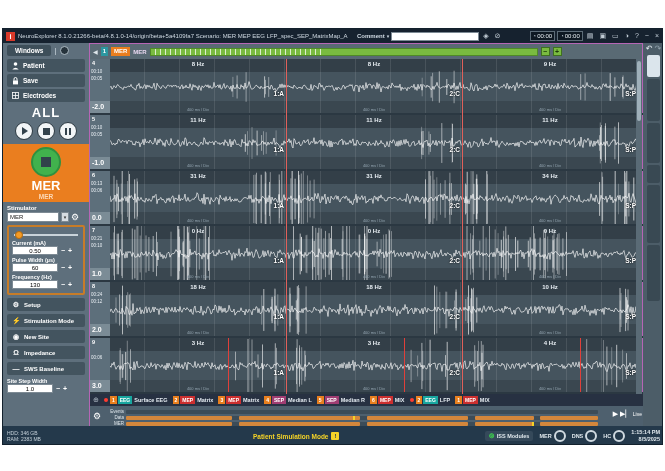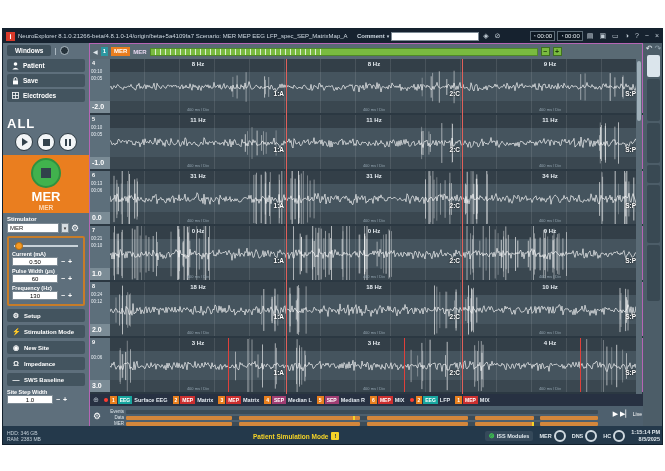--- a/index.html
+++ b/index.html
@@ -20,21 +20,21 @@
   .tb-right { margin-left:auto; display:flex; align-items:center; gap:2px; }
 
   
   .sidebar { position:absolute; left:0; top:14px; width:86px; height:383px; background:#5e6f7c; padding:2px 4px; }
   .win-row { display:flex; align-items:center; gap:3px; margin-bottom:3px; }
   .win-btn { background:#3e4f5a; color:#fff; font-size:6.5px; font-weight:bold; padding:2px 8px; border-radius:2px; }
   .win-sep { color:#cfd9e2; font-size:8px; }
   .win-circle { width:9px; height:9px; border-radius:50%; background:#26333c; border:1.5px solid #aebcc5; }
   .side-btn { display:flex; align-items:center; gap:4px; background:#43545f; color:#fff; font-size:6.5px; font-weight:bold; border-radius:2px; height:13px; padding:0 5px; margin:2px 0; }
   .side-btn svg { flex:none; }
-  .all-label { color:#fff; font-size:13px; font-weight:bold; letter-spacing:1px; margin:14px 0 2px; }
+  .all-label { color:#fff; font-size:13px; font-weight:bold; text-align:center; letter-spacing:1px; margin:3px 0 2px; }
   .transport { display:flex; justify-content:center; gap:4px; margin:2px 0 4px; }
   .tbtn { width:18px; height:18px; border-radius:50%; background:#f2f5f7; border:1px solid #2c3942; display:flex; align-items:center; justify-content:center; }
   .play-glyph { width:0; height:0; border-left:6px solid #33424c; border-top:4px solid transparent; border-bottom:4px solid transparent; margin-left:2px; }
   .stop-glyph { width:7px; height:7px; background:#33424c; }
   .pause-glyph { width:6px; height:7px; border-left:2px solid #33424c; border-right:2px solid #33424c; }
   .orange-block { position:relative; margin:0 -4px; background:#ea7e1f; text-align:center; padding:3px 0 2px; }
   .bigstop { width:30px; height:30px; border-radius:50%; background:#41b24d; border:2px solid #2f9140; margin:0 auto; display:flex; align-items:center; justify-content:center; }
   .bigstop-square { width:10px; height:10px; background:#31424b; }
   .mer-label { color:#fff; font-size:13px; font-weight:bold; margin-top:1px; }
   .mer-sub { color:#fcd9b8; font-size:6.5px; font-weight:bold; }

